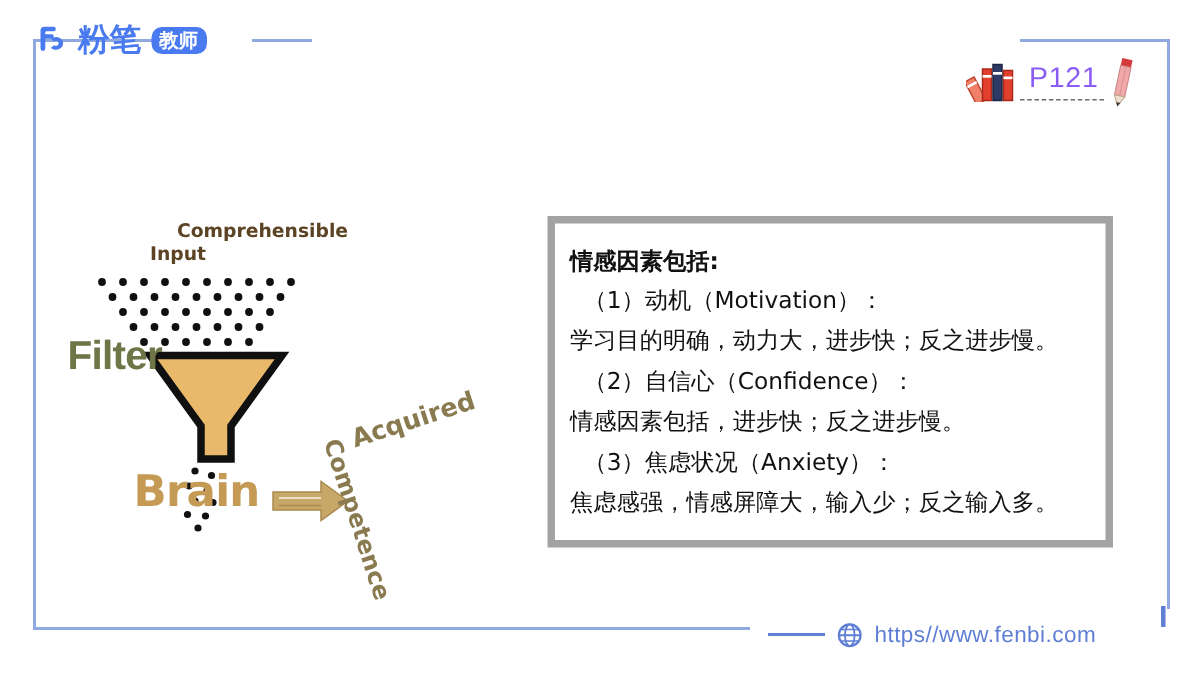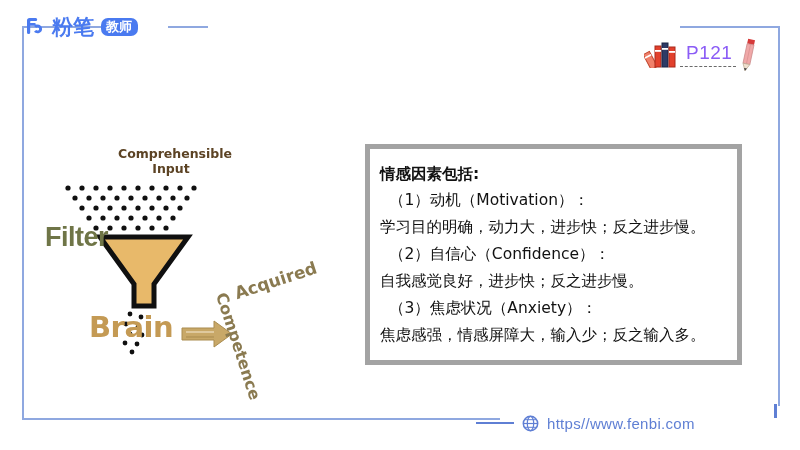--- a/index.html
+++ b/index.html
@@ -66,21 +66,21 @@
   
   .diagram{
     position:absolute;left:42px;top:138px;width:300px;height:240px;
   }
   .ci-text{
     position:absolute;left:58px;top:8px;width:150px;
     text-align:center;color:#5c4324;
     font-weight:bold;font-size:12.5px;line-height:15px;
     font-family:"DejaVu Sans",sans-serif;
   }
-  .ci-text .l2{display:block;text-align:center;padding-right:8px;}
+  .ci-text .l2{display:block;text-align:left;padding-right:8px;}
   .filter-label{
     position:absolute;left:3px;top:84px;
     font-size:27px;font-weight:bold;color:#6f7547;
     font-family:Liberation Sans, sans-serif;letter-spacing:-0.5px;
   }
   .brain-label{
     position:absolute;left:47px;top:172px;
     font-size:29px;font-weight:bold;color:#c49a54;
     font-family:"DejaVu Sans",sans-serif;letter-spacing:-0.5px;
   }
@@ -111,21 +111,21 @@
     font-size:15.5px;color:#111;line-height:27px;padding-left:9px;
     font-family:"DejaVu Sans",sans-serif;white-space:nowrap;
   }
   .ib-desc{
     font-size:15.5px;color:#111;line-height:27px;
     font-family:"DejaVu Sans",sans-serif;white-space:nowrap;
   }
 
   
   .footer{
-    position:absolute;left:476px;top:411px;height:24px;
+    position:absolute;left:512px;top:411px;height:24px;
     display:flex;align-items:center;gap:8px;
   }
   .footer-rule{width:38px;height:2px;background:#5f7fd4;}
   .footer-url{
     font-size:15px;color:#5f7fd4;font-family:"Liberation Sans",sans-serif;
     letter-spacing:0.3px;
   }
   .globe{width:17px;height:17px;flex:0 0 auto;}
   .frame-mask-bottom{
     position:absolute;left:500px;top:406px;width:290px;height:16px;background:#fff;
@@ -263,21 +263,21 @@
     <div class="comp-label">Competence</div>
   </div>
 
   <div class="infobox">
     <div class="ib-head">情感因素包括:</div>
 
     <div class="ib-item">（1）动机（Motivation）：</div>
     <div class="ib-desc">学习目的明确，动力大，进步快；反之进步慢。</div>
 
     <div class="ib-item">（2）自信心（Confidence）：</div>
-    <div class="ib-desc">自我感觉良好，进步快；反之进步慢。</div>
+    <div class="ib-desc">情感因素包括，进步快；反之进步慢。</div>
 
     <div class="ib-item">（3）焦虑状况（Anxiety）：</div>
     <div class="ib-desc">焦虑感强，情感屏障大，输入少；反之输入多。</div>
   </div>
 
   <div class="frame-mask-bottom"></div>
   <div class="footer">
     <span class="footer-rule"></span>
     <span class="globe">
       <svg viewBox="0 0 17 17" width="17" height="17" aria-hidden="true">

